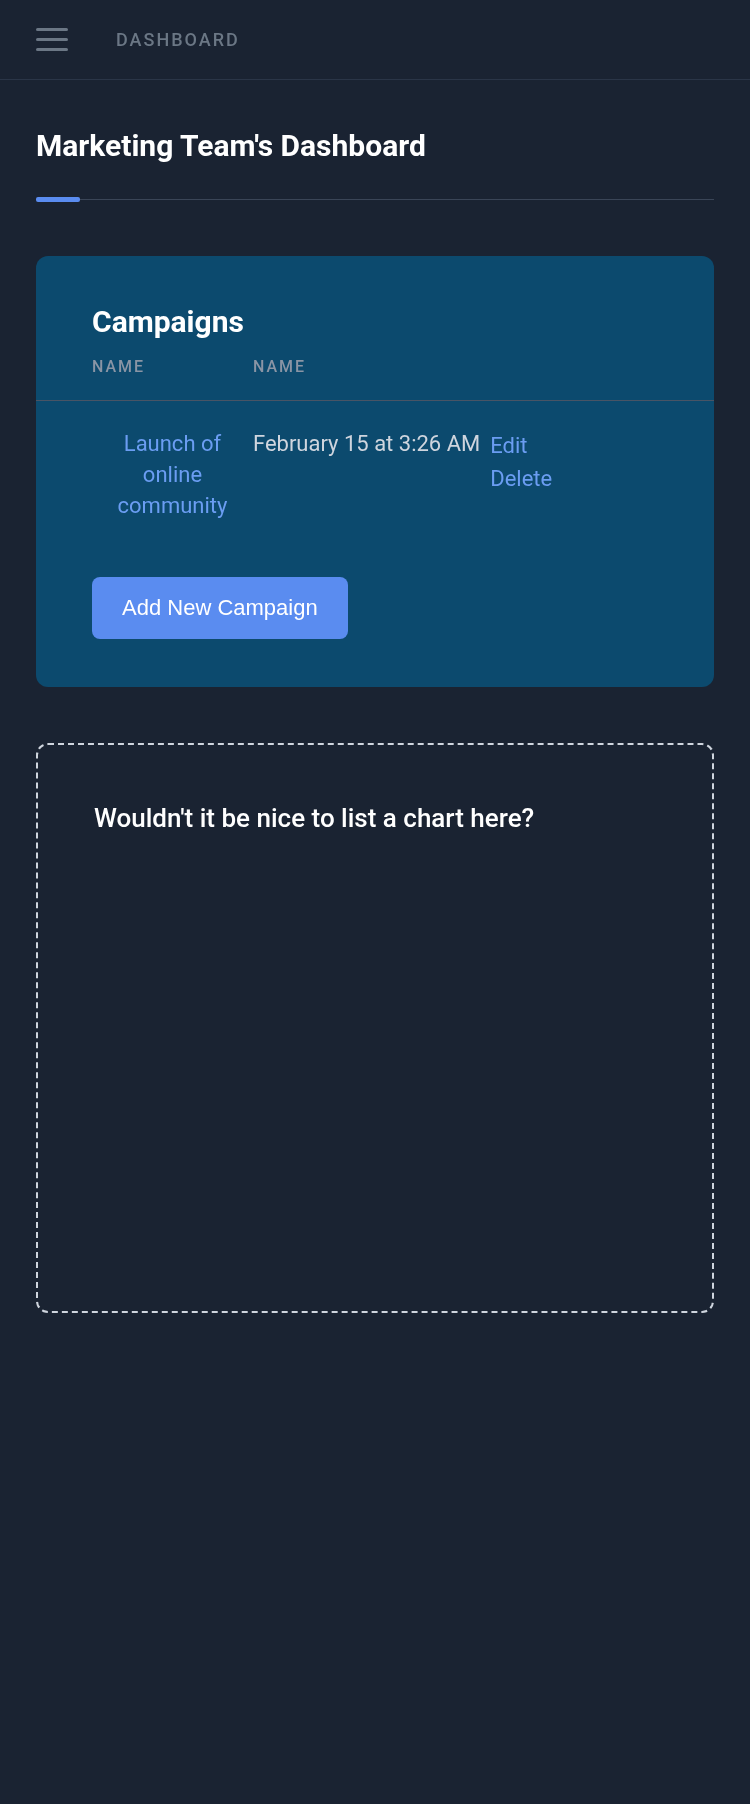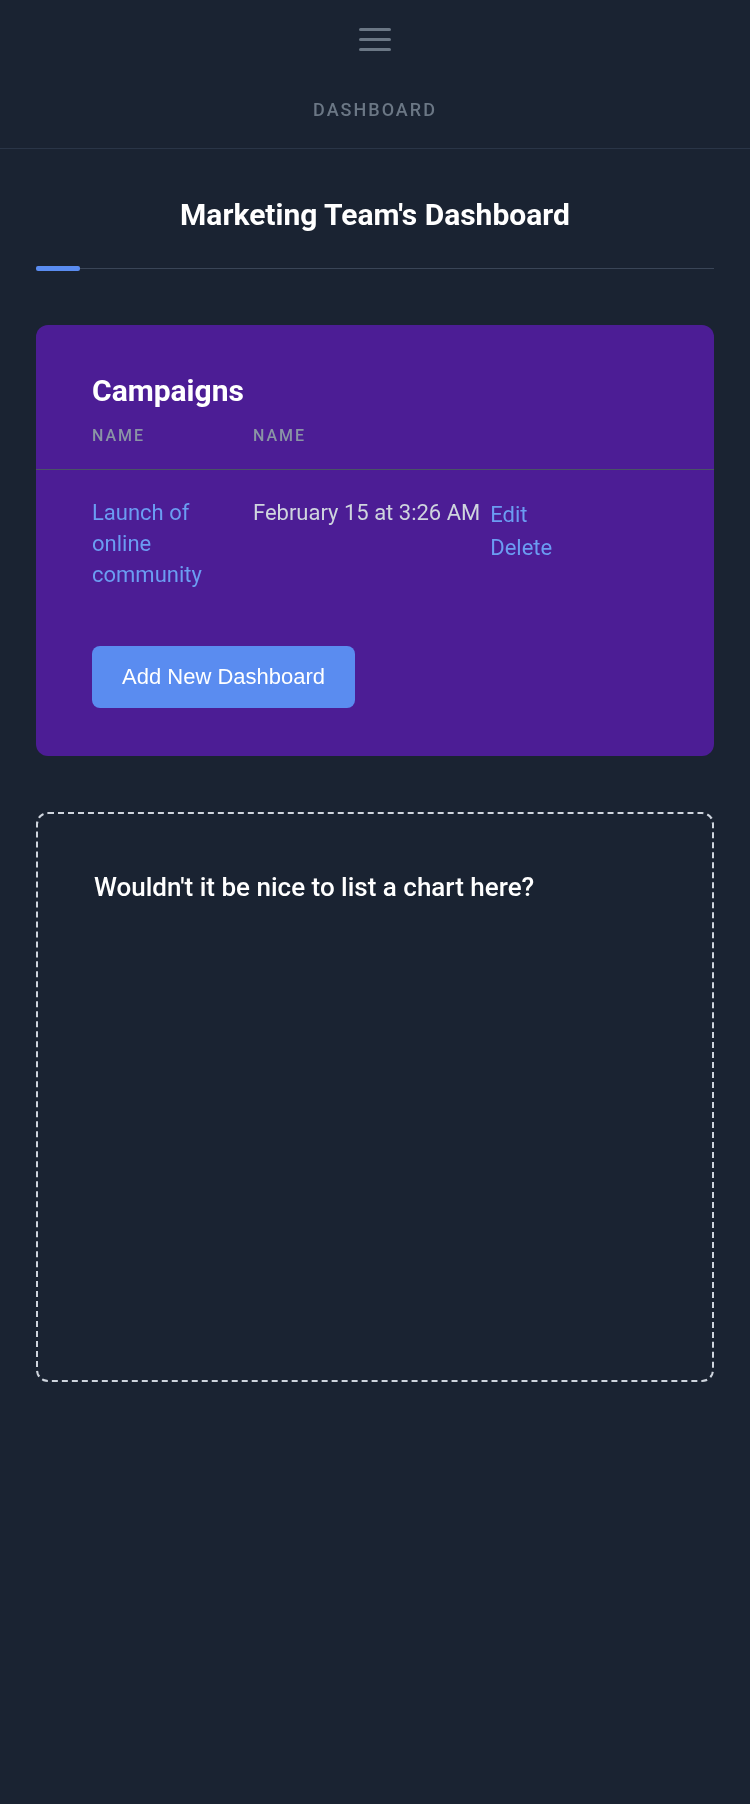--- a/index.html
+++ b/index.html
@@ -1,19 +1,18 @@
 <!DOCTYPE html>
 <html><head>
   <meta charset="utf-8">
   <style>
     * {
       margin: 0;
       padding: 0;
       box-sizing: border-box;
-      flex-direction: column;
     }
     body {
       background-color: #1a2332;
       color: #ffffff;
       font-family: -apple-system, BlinkMacSystemFont, "Segoe UI", Roboto, Helvetica, Arial, sans-serif;
       width: 750px;
       min-height: 1804px;
     }
     .header {
       display: flex;
@@ -42,40 +41,39 @@
       cursor: pointer;
     }
     .content {
       padding: 48px 36px 36px 36px;
     }
     .page-title {
       color: #ffffff;
       font-size: 30px;
       font-weight: 700;
       margin-bottom: 36px;
-      text-align: center;
     }
     .title-underline {
       height: 1px;
       background-color: #3a4557;
       margin-bottom: 56px;
       position: relative;
     }
     .title-underline::before {
       content: "";
       position: absolute;
       left: 0;
       top: -2px;
       width: 44px;
       height: 5px;
       background-color: #5a8cf0;
       border-radius: 2px;
     }
     .card {
-      background-color: #4c1d95;
+      background-color: #0c4a6e;
       border-radius: 12px;
       padding: 48px 0 48px 0;
       margin-bottom: 56px;
     }
     .card-header {
       padding: 0 56px;
     }
     .card-title {
       color: #ffffff;
       font-size: 30px;
@@ -115,20 +113,21 @@
     .table tbody td:first-child {
       padding-left: 56px;
     }
     .table tbody td:last-child {
       padding-right: 56px;
     }
     .campaign-link {
       color: #6b9df2;
       cursor: pointer;
       line-height: 1.4;
+      text-align: center;
     }
     .date-cell {
       color: #cfd5de;
       line-height: 1.4;
     }
     .actions-cell {
       text-align: left;
     }
     .action-link {
       color: #6b9df2;
@@ -201,19 +200,19 @@
             <div class="date-cell">February 15 at 3:26 AM</div>
           </td>
           <td class="actions-cell">
             <span class="action-link">Edit</span>
             <span class="action-link">Delete</span>
           </td>
         </tr>
       </tbody>
     </table>
 
-    <button class="add-button">Add New Dashboard</button>
+    <button class="add-button">Add New Campaign</button>
   </div>
 
   <div class="placeholder-card">
     <p class="placeholder-text">Wouldn't it be nice to list a chart here?</p>
   </div>
 </div>
 
 </body></html>

